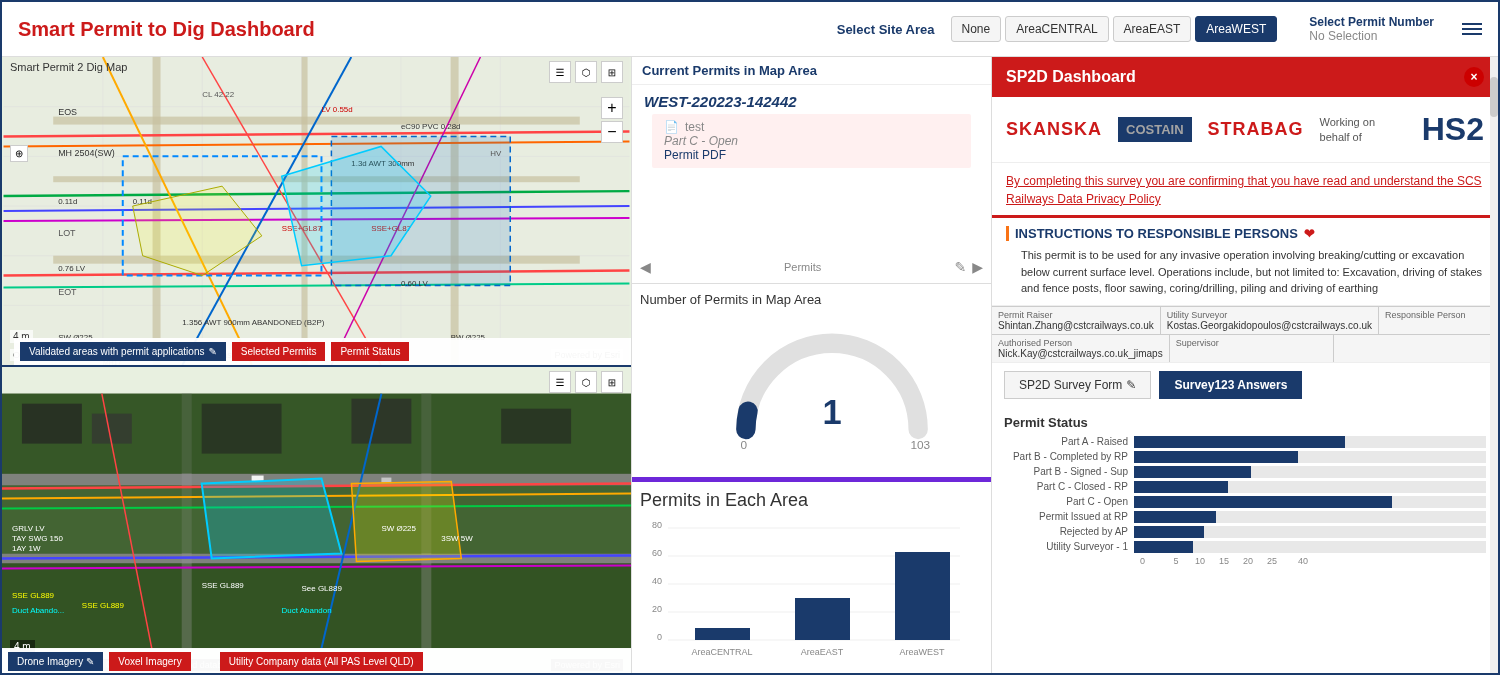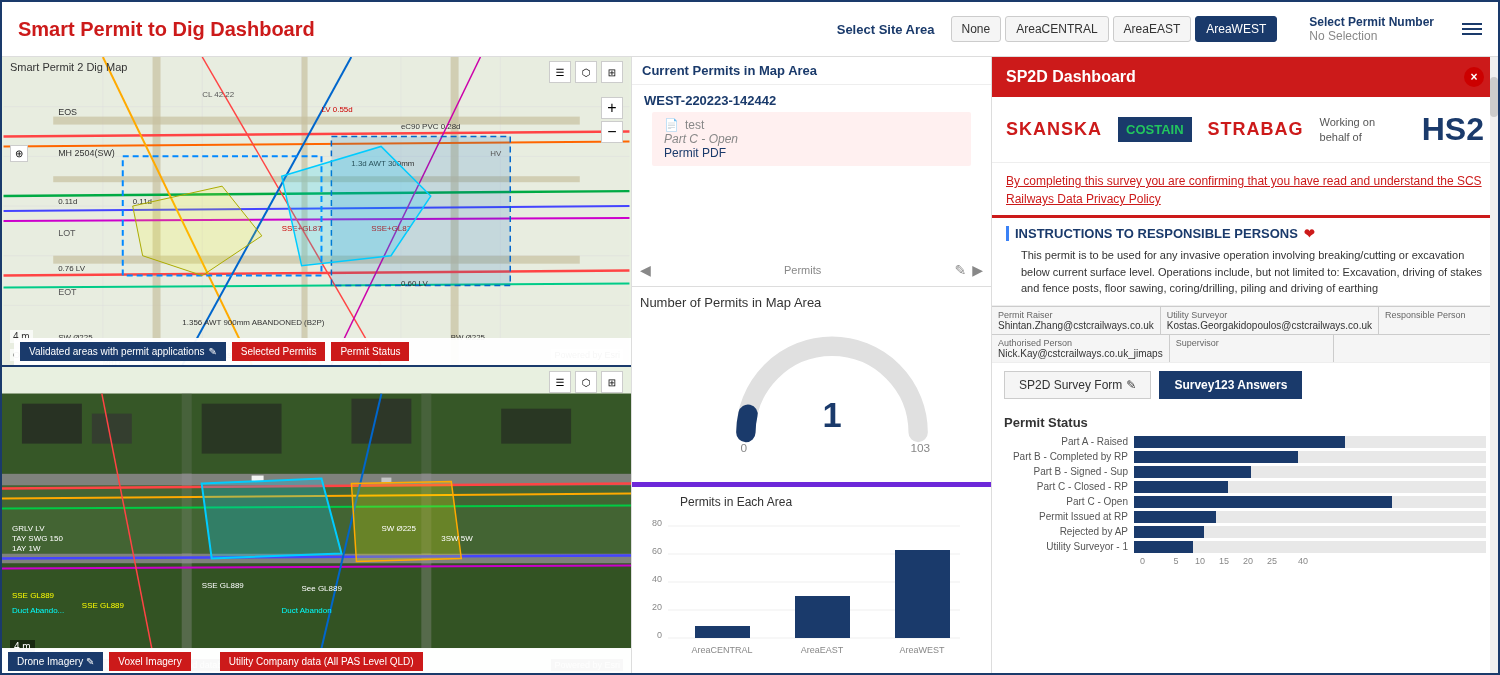--- a/index.html
+++ b/index.html
@@ -46,49 +46,49 @@
 
     
     .middle-panel { width: 360px; display: flex; flex-direction: column; border-right: 1px solid #ddd; }
     .permits-list { height: 230px; border-bottom: 1px solid #ddd; overflow: hidden; position: relative; }
     .permits-header { padding: 6px 10px; font-size: 13px; color: #1a3a6b; font-weight: bold; border-bottom: 1px solid #eee; display: flex; align-items: center; }
     .permits-nav { position: absolute; bottom: 8px; left: 0; right: 0; display: flex; justify-content: space-between; align-items: center; padding: 0 8px; }
     .permits-nav-label { font-size: 11px; color: #888; }
     .permits-nav-btn { cursor: pointer; font-size: 14px; color: #888; }
     .permits-nav-right { display: flex; gap: 6px; align-items: center; }
     .permits-item { padding: 8px 12px; }
-    .permit-id { color: #1a3a6b; font-size: 13px; font-weight: bold; }
+    .permit-id { color: #1a3a6b; font-size: 15px; font-weight: bold; font-style: italic; }
     .permit-name { color: #888; font-size: 12px; }
     .permit-status { color: #888; font-size: 12px; font-style: italic; }
     .permit-pdf { color: #1a3a6b; font-size: 12px; cursor: pointer; }
     .permit-icon { color: #1a3a6b; font-size: 12px; margin-right: 6px; }
     .permit-highlight { background: #fff0f0; padding: 6px 12px; margin: 4px 8px; border-radius: 2px; }
 
     
     .gauge-section { height: 200px; border-bottom: 5px solid #6d28d9; display: flex; flex-direction: column; align-items: center; padding: 8px; }
     .gauge-title { font-size: 13px; color: #333; align-self: flex-start; margin-bottom: 4px; }
     .gauge-container { position: relative; width: 180px; height: 120px; margin: 0 auto; }
 
     
     .bar-chart-section { flex: 1; padding: 8px; }
-    .bar-chart-title { font-size: 12px; color: #333; margin-bottom: 4px; margin-left: 40px; }
+    .bar-chart-title { font-size: 18px; color: #333; margin-bottom: 4px; }
 
     
     .right-panel { flex: 1; display: flex; flex-direction: column; overflow: hidden; }
     .sp2d-header { background: #cc1a1a; color: #fff; padding: 10px 14px; font-size: 16px; font-weight: bold; display: flex; align-items: center; justify-content: space-between; }
     .sp2d-logo-area { background: #fff; padding: 14px; display: flex; align-items: center; justify-content: center; gap: 16px; border-bottom: 1px solid #eee; }
     .logo-skanska { font-size: 18px; font-weight: bold; color: #cc1a1a; letter-spacing: 1px; }
-    .logo-costain { background: #1a3a6b; color: #22c55e; padding: 5px 8px; font-size: 13px; font-weight: bold; }
+    .logo-costain { background: #1a3a6b; color: #a3a3a3; padding: 5px 8px; font-size: 13px; font-weight: bold; }
     .logo-strabag { color: #cc1a1a; font-size: 18px; font-weight: bold; letter-spacing: 1px; }
     .logo-hs2 { font-size: 32px; font-weight: bold; color: #1a3a6b; }
     .logo-working { font-size: 11px; color: #555; line-height: 1.3; }
     .sp2d-privacy { padding: 8px 14px; border-bottom: 3px solid #cc1a1a; }
     .privacy-link { color: #cc1a1a; font-size: 12px; text-decoration: underline; cursor: pointer; }
     .sp2d-instructions { padding: 8px 14px; border-bottom: 1px solid #eee; }
-    .instructions-title { color: #1a3a6b; font-size: 13px; font-weight: bold; display: flex; align-items: center; gap: 6px; margin-bottom: 6px; border-left: 3px solid #3b82f6; padding-left: 6px; }
+    .instructions-title { color: #1a3a6b; font-size: 13px; font-weight: bold; display: flex; align-items: center; gap: 6px; margin-bottom: 6px; border-left: 3px solid #f97316; padding-left: 6px; }
     .instructions-text { font-size: 11px; color: #333; line-height: 1.5; margin-left: 15px; }
     .sp2d-form-row { display: grid; grid-template-columns: 1fr 1fr 1fr; gap: 1px; background: #ccc; border-top: 1px solid #ccc; font-size: 10px; }
     .form-cell { background: #f5f5f5; padding: 3px 6px; }
     .form-cell-label { font-size: 9px; color: #666; }
     .form-cell-value { font-size: 10px; color: #333; }
     .sp2d-buttons { display: flex; gap: 8px; padding: 8px 12px; align-items: center; border-top: 1px solid #eee; }
     .sp2d-btn { padding: 6px 14px; font-size: 12px; cursor: pointer; border: 1px solid #ccc; }
     .sp2d-btn.survey-form { background: #f5f5f5; color: #333; display: flex; align-items: center; gap: 4px; }
     .sp2d-btn.survey-answers { background: #1a3a6b; color: #fff; border-color: #1a3a6b; font-weight: bold; }
 

